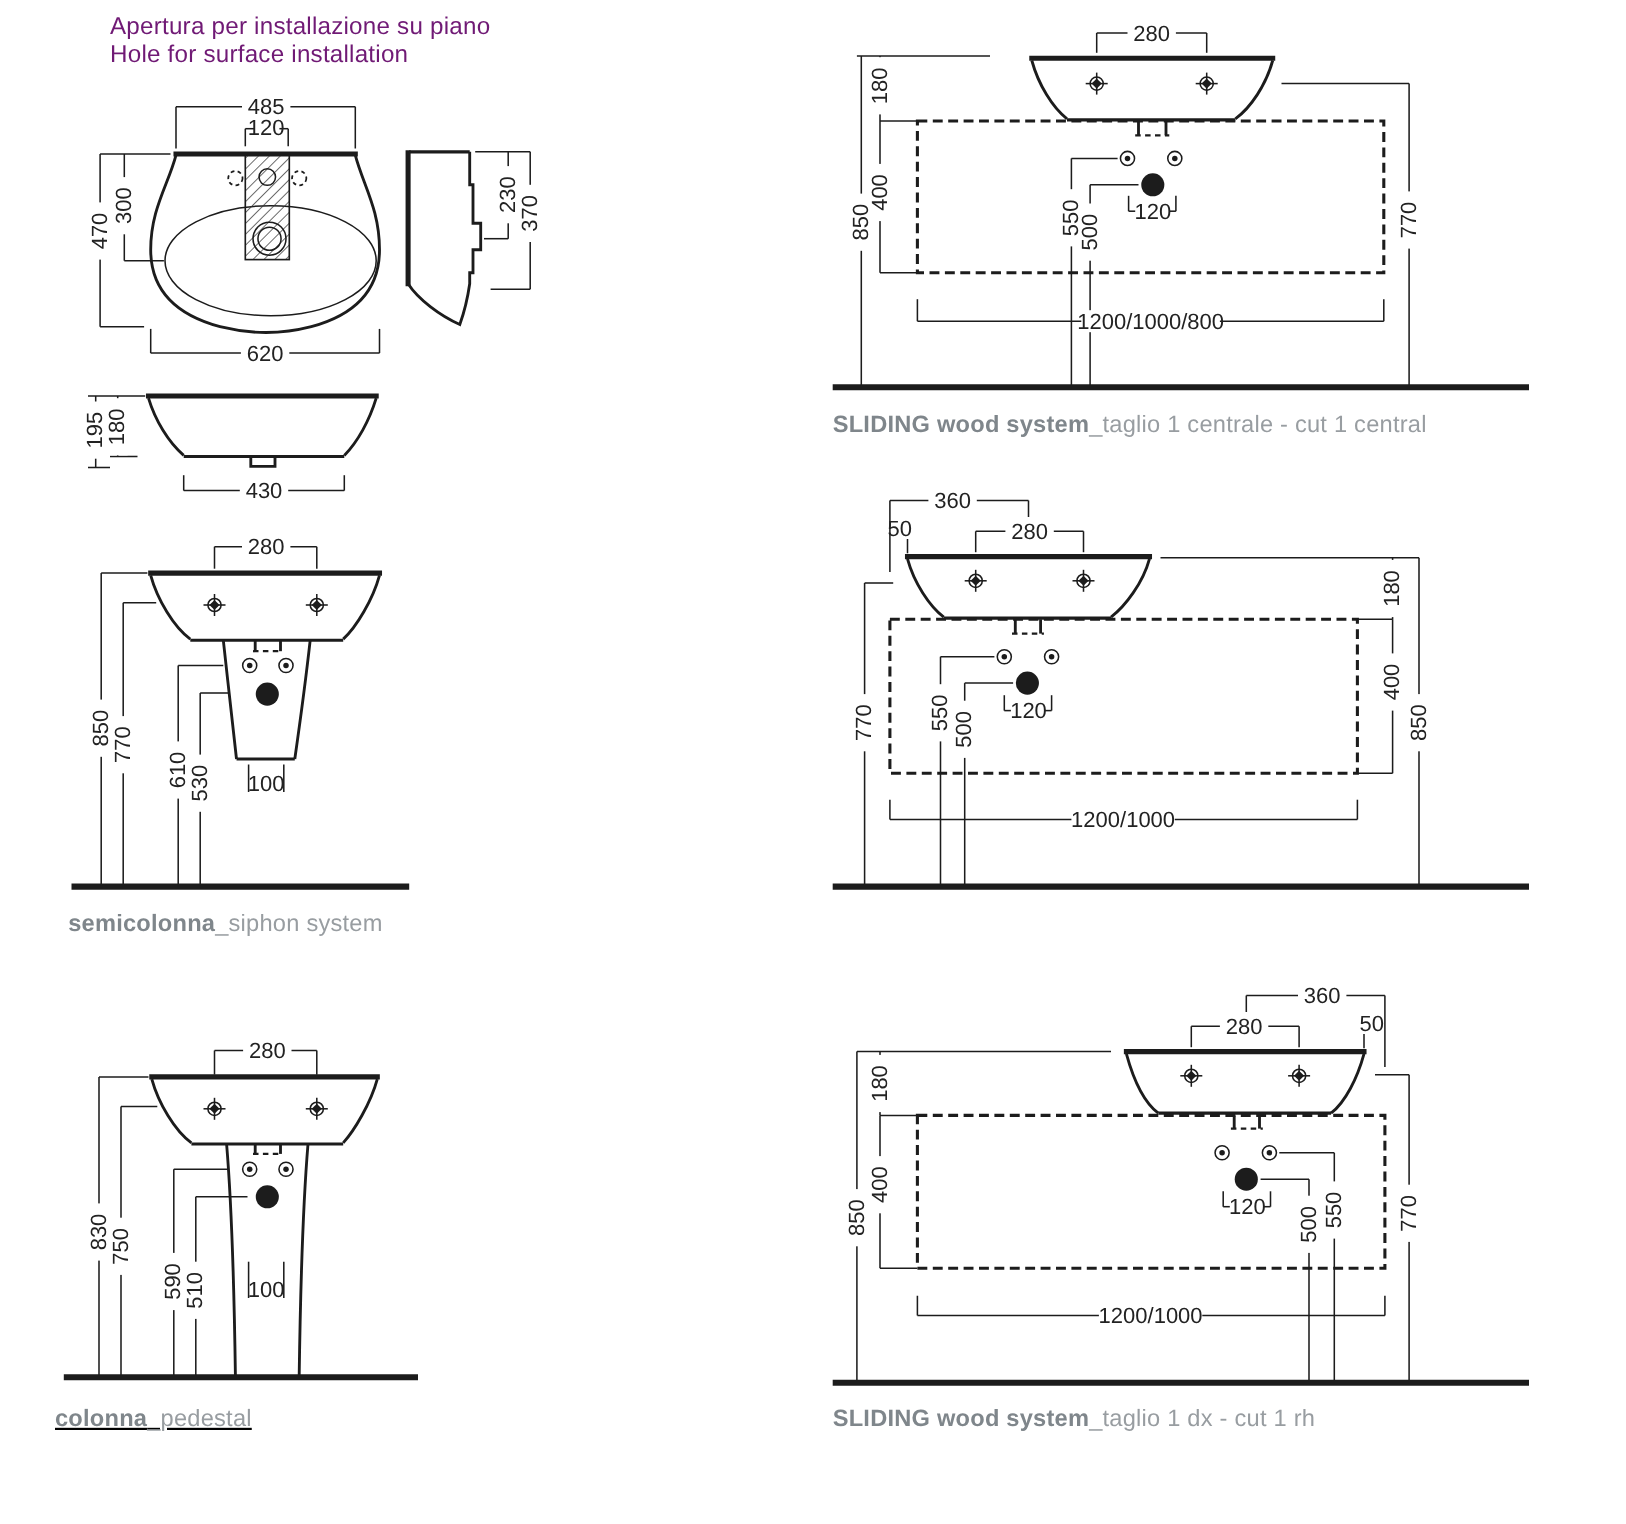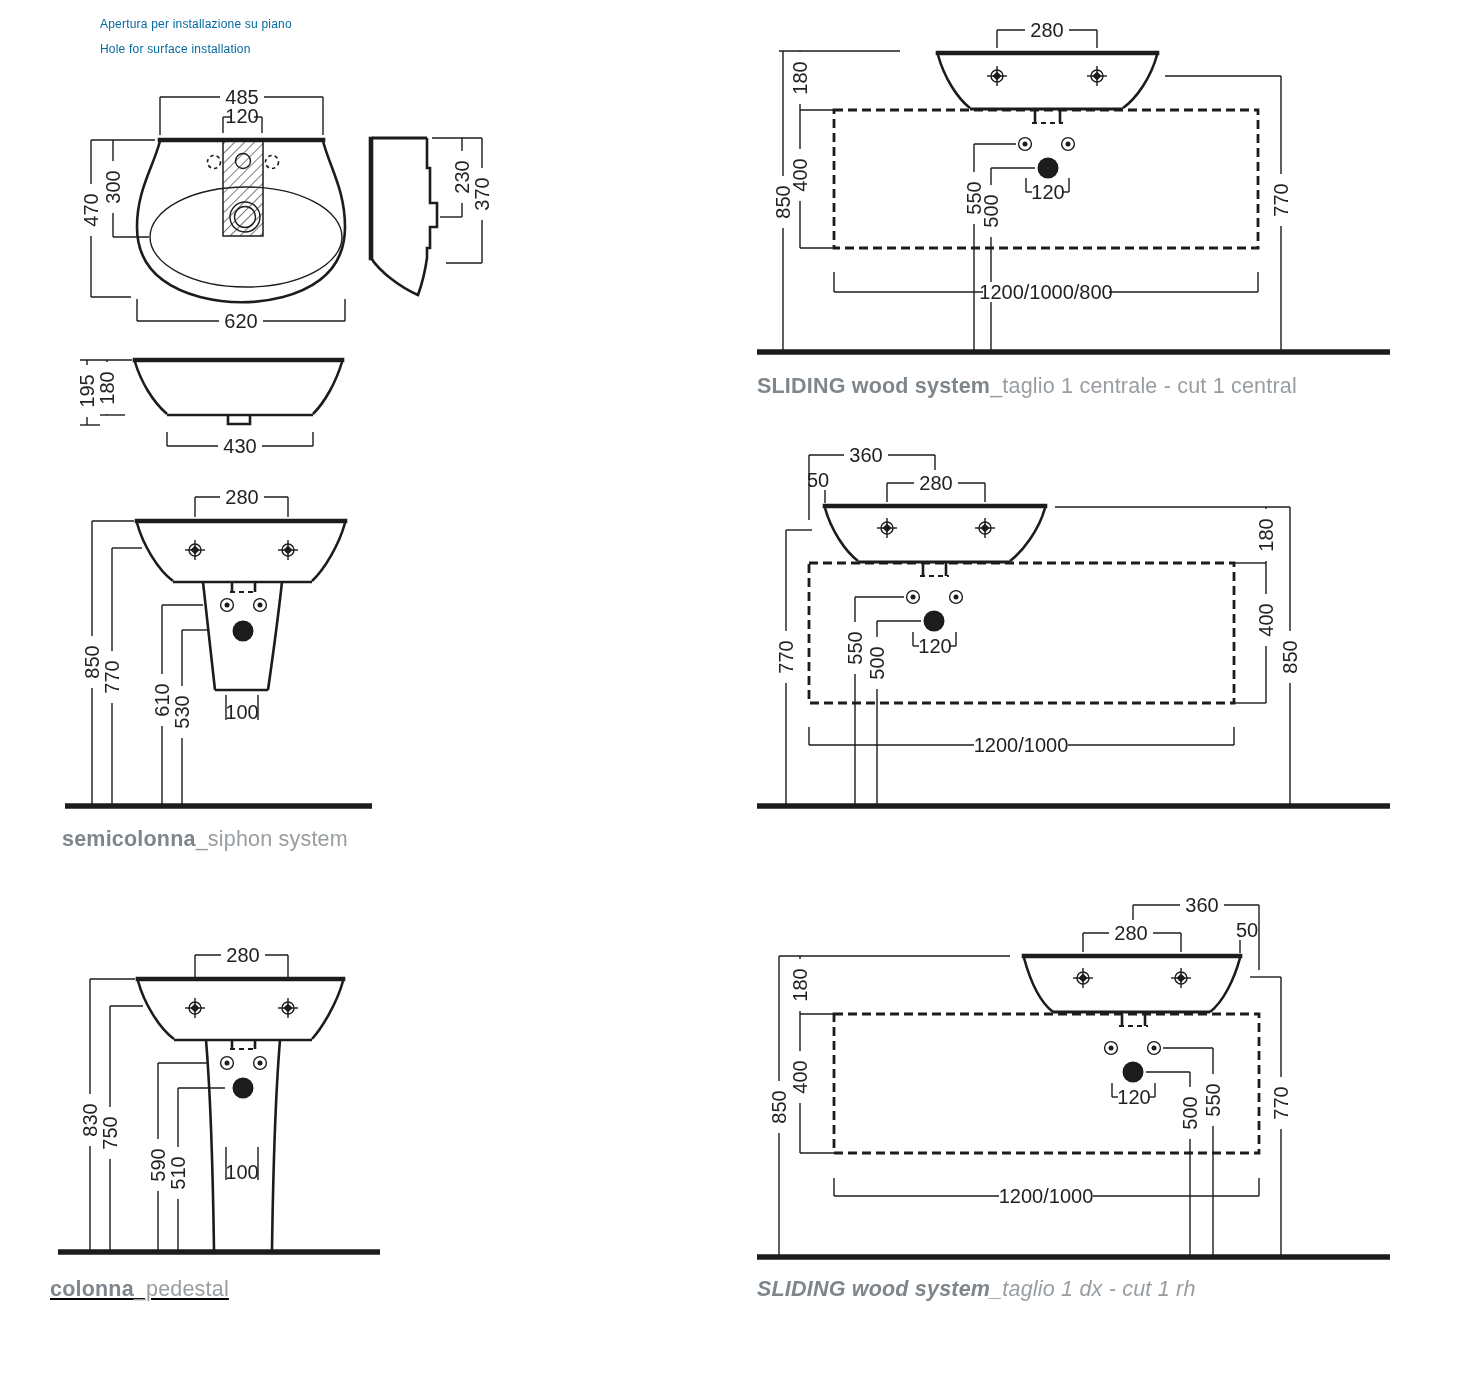--- a/index.html
+++ b/index.html
@@ -1,19 +1,19 @@
 <!DOCTYPE html>
 <html><head>
 <meta charset="utf-8">
 <style>
   html,body{margin:0;padding:0;background:#fff;}
   .canvas{position:relative;width:1478px;height:1385px;background:#fff;overflow:hidden;
           font-family:"Liberation Sans",sans-serif;}
-  .title-block{position:absolute;left:100px;top:12px;font-size:12px;line-height:24.5px;
-               color:#0369a1;letter-spacing:.2px;}
+  .title-block{position:absolute;left:100px;top:12px;font-size:22px;line-height:24.5px;
+               color:#701a75;letter-spacing:.2px;}
   .caption{position:absolute;font-size:21.5px;letter-spacing:.2px;white-space:nowrap;}
   .caption .cap-b{font-weight:700;color:#7f868b;}
   .caption .cap-r{font-weight:400;color:#989da1;}
   svg{position:absolute;left:0;top:0;}
   .ln{stroke:#1c1c1c;stroke-width:1.4;fill:none;}
   .ln2{stroke:#1c1c1c;stroke-width:2.6;fill:none;}
   .ln3{stroke:#1c1c1c;stroke-width:3;fill:none;}
   .thick{stroke:#1c1c1c;stroke-width:4.6;fill:none;stroke-linecap:square;}
   .floor{stroke:#1c1c1c;stroke-width:5.5;fill:none;}
   .dash{stroke:#1c1c1c;stroke-width:2.8;fill:none;stroke-dasharray:9 5;}
@@ -401,16 +401,16 @@
 
   <div class="caption" style="left:62px;top:827px;">
     <span class="cap-b">semicolonna</span><span class="cap-r">_siphon system</span>
   </div>
   <div class="caption" style="left:50px;top:1277px;text-decoration:underline;">
     <span class="cap-b">colonna</span><span class="cap-r">_pedestal</span>
   </div>
   <div class="caption" style="left:757px;top:374px;text-align:center;">
     <span class="cap-b">SLIDING wood system</span><span class="cap-r">_taglio 1 centrale - cut 1 central</span>
   </div>
-  <div class="caption" style="left:757px;top:1277px;font-style:italic;">
+  <div class="caption" style="left:757px;top:1277px;">
     <span class="cap-b">SLIDING wood system</span><span class="cap-r">_taglio 1 dx - cut 1 rh</span>
   </div>
 </div>
 
 </body></html>

